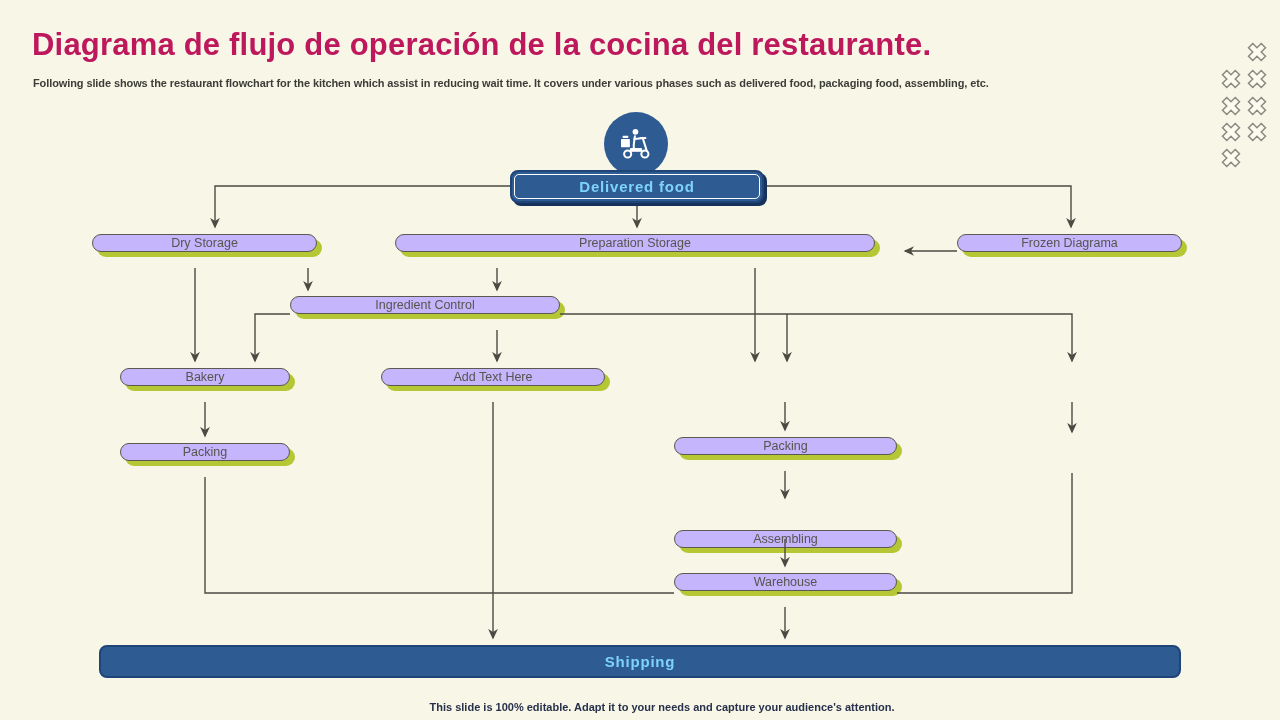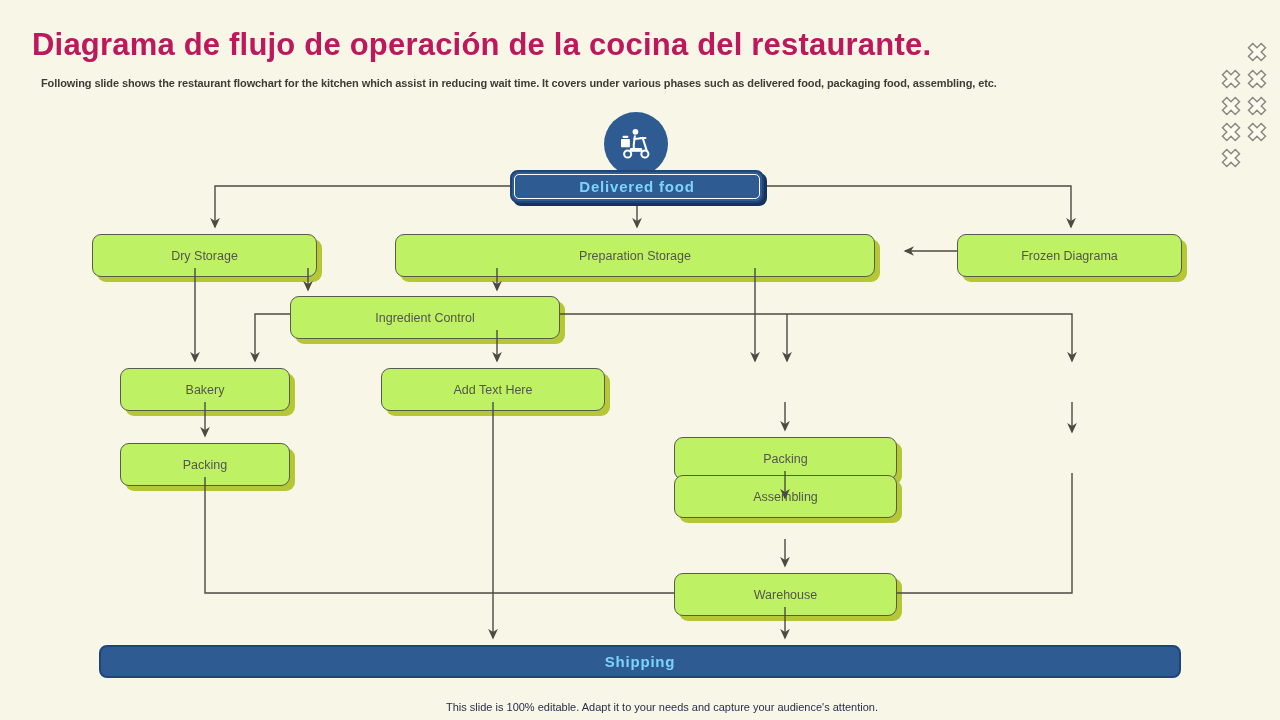--- a/index.html
+++ b/index.html
@@ -8,30 +8,30 @@
   .slide {
     position:relative; width:1280px; height:720px;
     background:#f8f6e7; overflow:hidden;
   }
   .title {
     position:absolute; left:32px; top:27px; width:1120px;
     font-size:31px; font-weight:bold; color:#be185d; letter-spacing:0.2px;
   }
   .subtitle {
     position:absolute; left:33px; top:77px; width:1000px;
-    font-size:11px; font-weight:bold; color:#3d3d38; letter-spacing:-0.1px;margin-left:8px;
+    font-size:11px; font-weight:bold; color:#3d3d38; letter-spacing:-0.1px;
   }
   .footer {
     position:absolute; left:0; top:701px; width:1280px;
-    text-align:center; font-size:11px; font-weight:normal; color:#26304a;padding-left:44px;
+    text-align:center; font-size:11px; font-weight:bold; color:#26304a;padding-left:44px;
   }
   .cross { position:absolute; width:24px; height:24px; }
   .node {
-    position:absolute; height:43px;
-    background:#bef264; border:1.4px solid #5a5a50; border-radius:9px;
+    position:absolute; height:18px;
+    background:#c4b5fd; border:1.4px solid #5a5a50; border-radius:9px;
     box-shadow:5px 5px 0 #b6c735;
     display:flex; align-items:center; justify-content:center;
     font-size:12.5px; color:#55554e;text-align:center;
   }
   .banner {
     position:absolute; height:33px;
     background:#2e5b92; border:2px solid #1f4478; border-radius:8px;
     display:flex; align-items:center; justify-content:center;
   }
   .banner .inner {
@@ -179,21 +179,21 @@
     </div>
   <div class="node" style="left:381px;top:368px;width:224px">
       <span>Add Text Here</span>
     </div>
   <div class="node" style="left:120px;top:443px;width:170px">
       <span>Packing</span>
     </div>
   <div class="node" style="left:674px;top:437px;width:223px">
       <span>Packing</span>
     </div>
-  <div class="node" style="left:674px;top:475px;width:223px">
+  <div class="node" style="left:674px;top:530px;width:223px">
       <span>Assembling</span>
     </div>
   <div class="node" style="left:674px;top:573px;width:223px">
       <span>Warehouse</span>
     </div>
 
   <p class="footer">This slide is 100% editable. Adapt it to your needs and capture your audience's attention.</p>
 
 </div>
 

